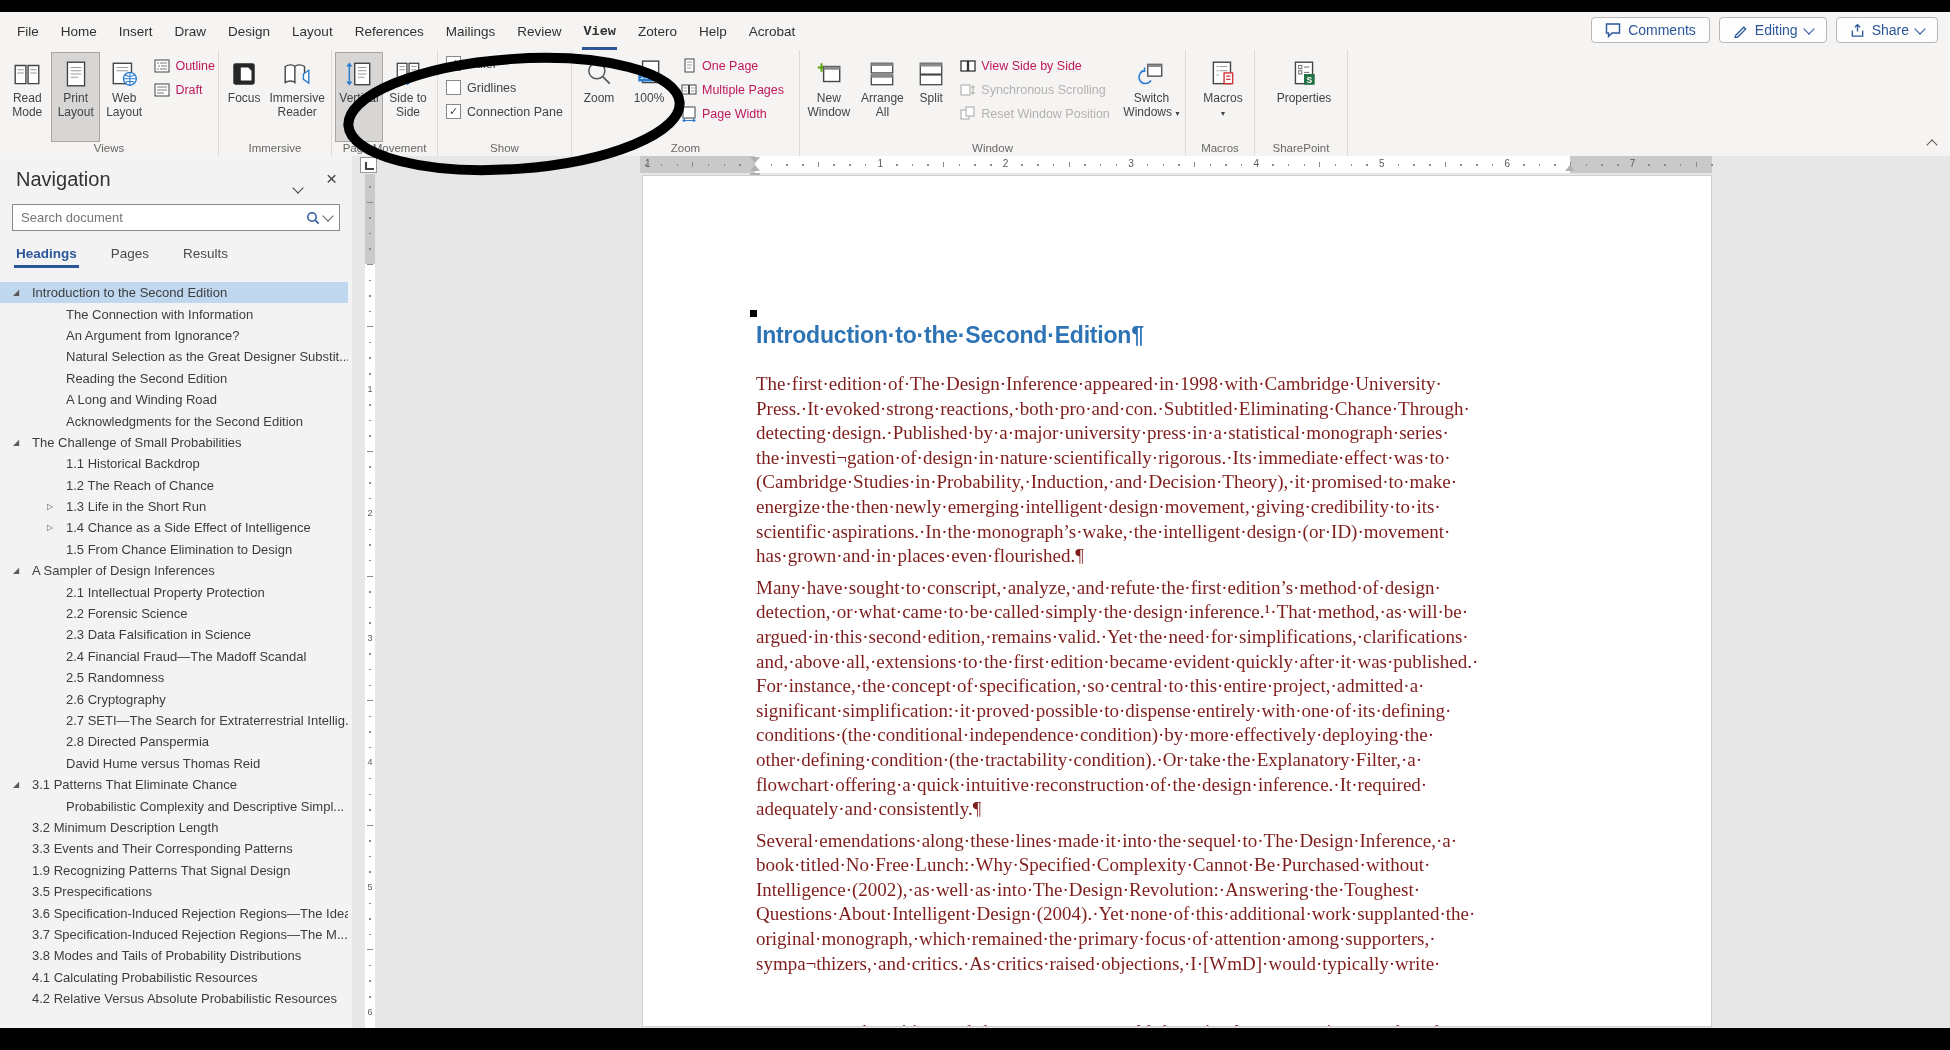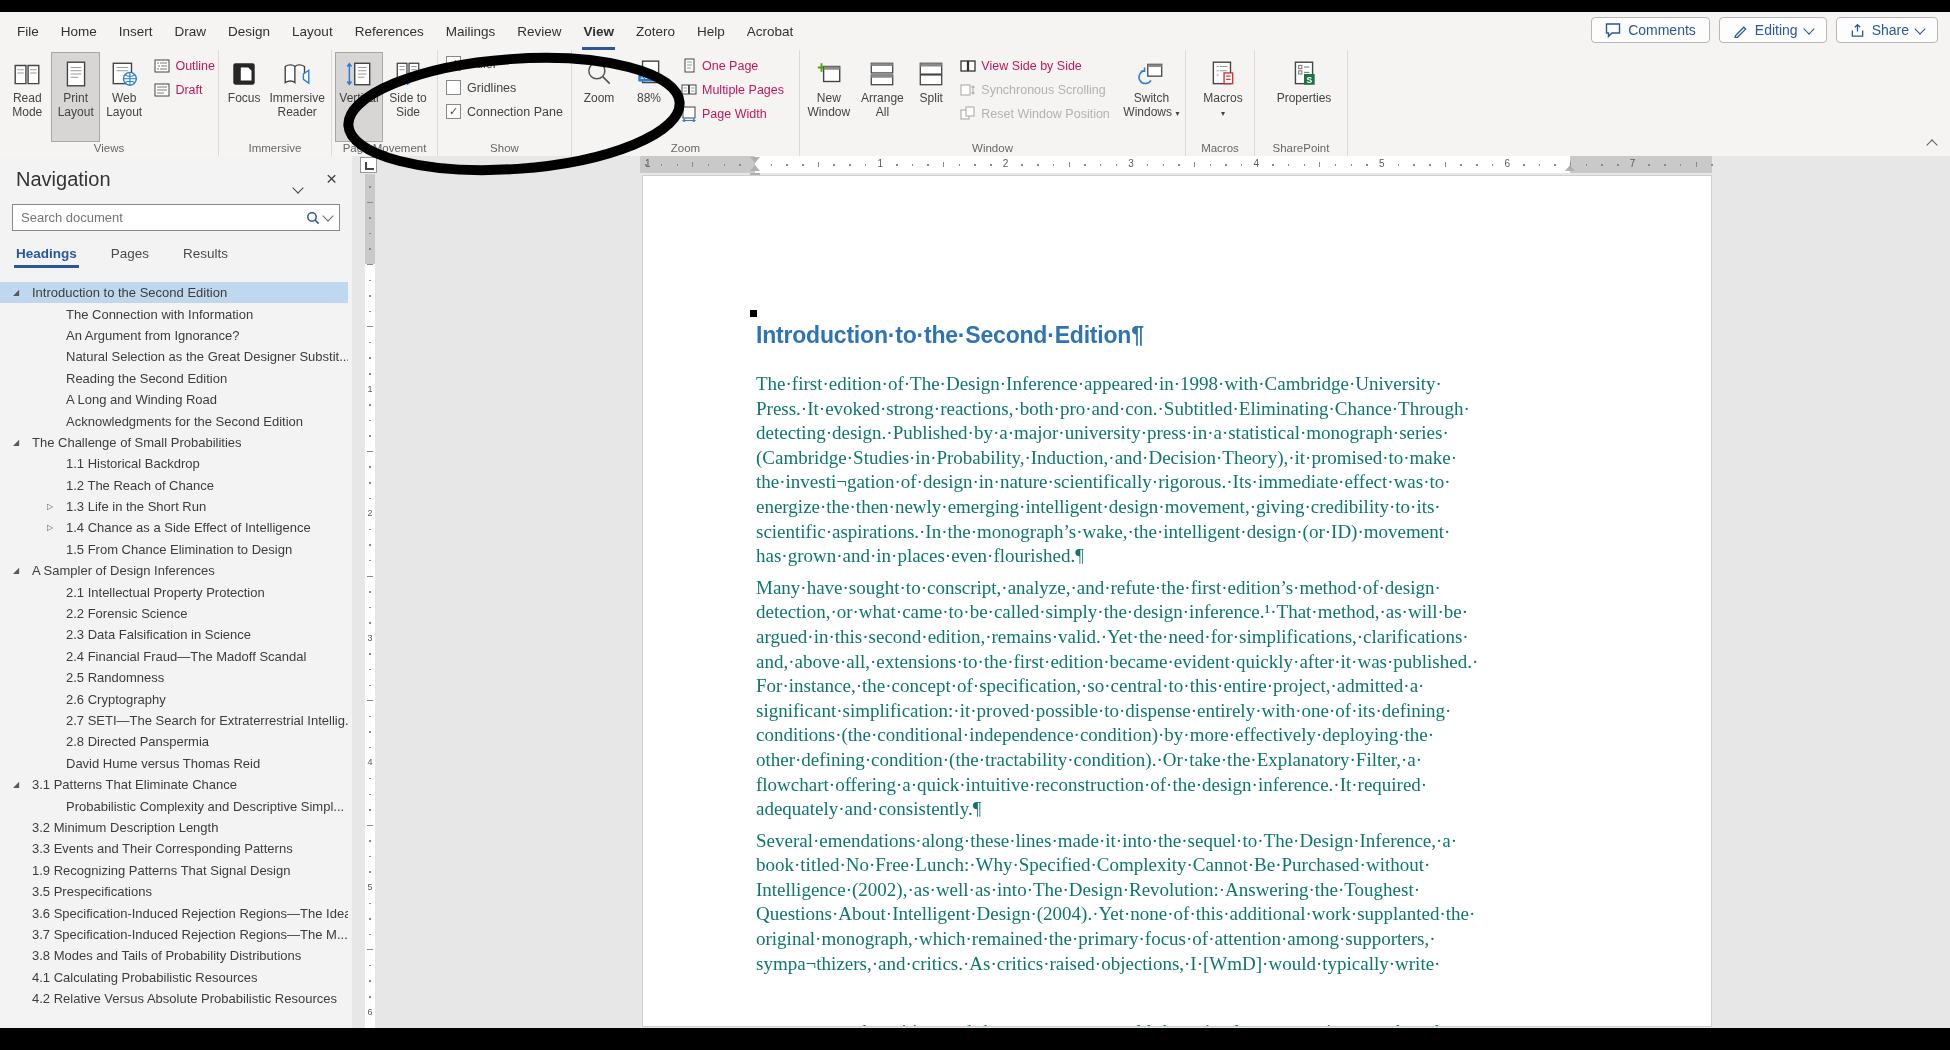--- a/index.html
+++ b/index.html
@@ -2,21 +2,21 @@
 <html><head>
 <meta charset="utf-8">
 <style>
   html,body{margin:0;padding:0;background:#000;width:1950px;height:1050px;position:relative;
     font-family:"Liberation Sans",sans-serif;overflow:hidden;}
   .app{position:absolute;left:0;top:12px;width:1950px;height:1016px;background:#f5f4f3;overflow:hidden;}
 
   
   .tabrow{position:absolute;left:0;top:0;width:100%;height:38px;display:flex;align-items:stretch;padding-left:6px;background:#f5f4f3;}
   .tab{padding:0 11px;font-size:13.5px;color:#323130;display:flex;align-items:center;position:relative;cursor:default;}
-  .tab.active{font-weight:700;}
+  .tab.active{font-weight:700;font-family:Liberation Mono, monospace;}
   .tab.active::after{content:"";position:absolute;left:10px;right:10px;bottom:0;height:3px;background:#2b579a;}
   .tr-actions{position:absolute;right:12px;top:5px;display:flex;gap:9px;}
   .act-btn{display:flex;align-items:center;gap:7px;border:1px solid #b9b7b5;border-radius:4px;padding:4px 13px;color:#2b579a;font-size:14px;background:#fdfdfd;}
   .chev{width:7px;height:7px;border-right:1.6px solid currentColor;border-bottom:1.6px solid currentColor;transform:rotate(45deg);margin-top:-3px;display:inline-block;}
 
   
   .ribbon{position:absolute;left:0;top:38px;width:100%;height:106px;background:#f5f4f3;border-bottom:1px solid #cccac8;display:flex;}
   .rgroup{position:relative;height:100%;border-right:1px solid #dddbd9;flex:0 0 auto;}
   .glabel{position:absolute;bottom:2px;left:0;right:0;text-align:center;font-size:11.5px;color:#696765;}
   .gitems{display:flex;align-items:flex-start;height:86px;padding:2px 3px 0 3px;}
@@ -65,21 +65,21 @@
   .htick{position:absolute;background:#8a8a8a;}
   .hnum{position:absolute;top:2px;font-size:10px;color:#5a5a5a;}
   .ind-tri-down{position:absolute;width:0;height:0;border-left:5px solid transparent;border-right:5px solid transparent;border-top:6px solid #b3b1af;}
   .ind-tri-up{position:absolute;width:0;height:0;border-left:5px solid transparent;border-right:5px solid transparent;border-bottom:6px solid #b3b1af;}
   .ind-sq{position:absolute;width:10px;height:6px;background:#b3b1af;}
   .page{position:absolute;left:290px;top:19px;width:1070px;height:852px;background:#fff;border:1px solid #cfcfcf;box-sizing:border-box;overflow:hidden;}
   .heading-anchor{position:absolute;left:107px;top:134px;width:7px;height:7px;background:#000;}
   .doc-text{position:absolute;left:113px;top:144px;width:830px;}
   .doc-title{font-size:23px;font-weight:700;color:#2e74b5;line-height:30px;margin:0 0 22px 0;letter-spacing:-0.2px;white-space:nowrap;}
   .para{margin:0 0 7px 0;}
-  .dline{font-family:"Liberation Serif",serif;font-size:19px;line-height:24.6px;color:#0f766e;white-space:nowrap;}
+  .dline{font-family:"Liberation Serif",serif;font-size:19px;line-height:24.6px;color:#7f1d1d;white-space:nowrap;}
   .partial-line{position:absolute;left:113px;top:844px;}
 
   
   .annot{position:absolute;left:332px;top:40px;width:364px;height:150px;pointer-events:none;z-index:60;}
 
   svg{display:block;}
 </style>
 </head>
 <body>
 
@@ -267,21 +267,21 @@
           <span>Zoom</span>
         </div>
         <div class="bigbtn" style="width:50px">
           <span class="bico">
             <svg width="30" height="30" viewBox="0 0 28 28">
                 <rect x="8" y="2" width="15" height="20" fill="#fff" stroke="#444" stroke-width="1.3"></rect>
                 <rect x="4" y="11" width="15" height="10" fill="#2b7cd3"></rect>
                 <text x="11.5" y="18.5" font-size="7.5" fill="#fff" text-anchor="middle" font-family="Liberation Sans,sans-serif">100</text>
               </svg>
           </span>
-          <span>88%</span>
+          <span>100%</span>
         </div>
         <div class="smallcol" style="padding-left:6px">
           <div class="smallrow">
             <span>
               <svg width="16" height="16" viewBox="0 0 16 16">
                   <rect x="4" y="1" width="9" height="13" fill="#fff" stroke="#444" stroke-width="1"></rect>
                   <path d="M6 4h5M6 7h5M6 10h4" stroke="#9a9a9a" stroke-width="1"></path>
                 </svg>
             </span>
             <span>One Page</span>
@@ -708,22 +708,22 @@
     </div>
 
     <div class="page">
       <div class="heading-anchor"></div>
       <div class="doc-text">
         <div class="doc-title">Introduction·to·the·Second·Edition¶</div>
       <div class="para">
             <div class="dline">The·first·edition·of·The·Design·Inference·appeared·in·1998·with·Cambridge·University·</div>
             <div class="dline">Press.·It·evoked·strong·reactions,·both·pro·and·con.·Subtitled·Eliminating·Chance·Through·</div>
             <div class="dline">detecting·design.·Published·by·a·major·university·press·in·a·statistical·monograph·series·</div>
+            <div class="dline">the·investi¬gation·of·design·in·nature·scientifically·rigorous.·Its·immediate·effect·was·to·</div>
             <div class="dline">(Cambridge·Studies·in·Probability,·Induction,·and·Decision·Theory),·it·promised·to·make·</div>
-            <div class="dline">the·investi¬gation·of·design·in·nature·scientifically·rigorous.·Its·immediate·effect·was·to·</div>
             <div class="dline">energize·the·then·newly·emerging·intelligent·design·movement,·giving·credibility·to·its·</div>
             <div class="dline">scientific·aspirations.·In·the·monograph’s·wake,·the·intelligent·design·(or·ID)·movement·</div>
             <div class="dline">has·grown·and·in·places·even·flourished.¶</div>
           </div>
           <div class="para">
             <div class="dline">Many·have·sought·to·conscript,·analyze,·and·refute·the·first·edition’s·method·of·design·</div>
             <div class="dline">detection,·or·what·came·to·be·called·simply·the·design·inference.¹·That·method,·as·will·be·</div>
             <div class="dline">argued·in·this·second·edition,·remains·valid.·Yet·the·need·for·simplifications,·clarifications·</div>
             <div class="dline">and,·above·all,·extensions·to·the·first·edition·became·evident·quickly·after·it·was·published.·</div>
             <div class="dline">For·instance,·the·concept·of·specification,·so·central·to·this·entire·project,·admitted·a·</div>

